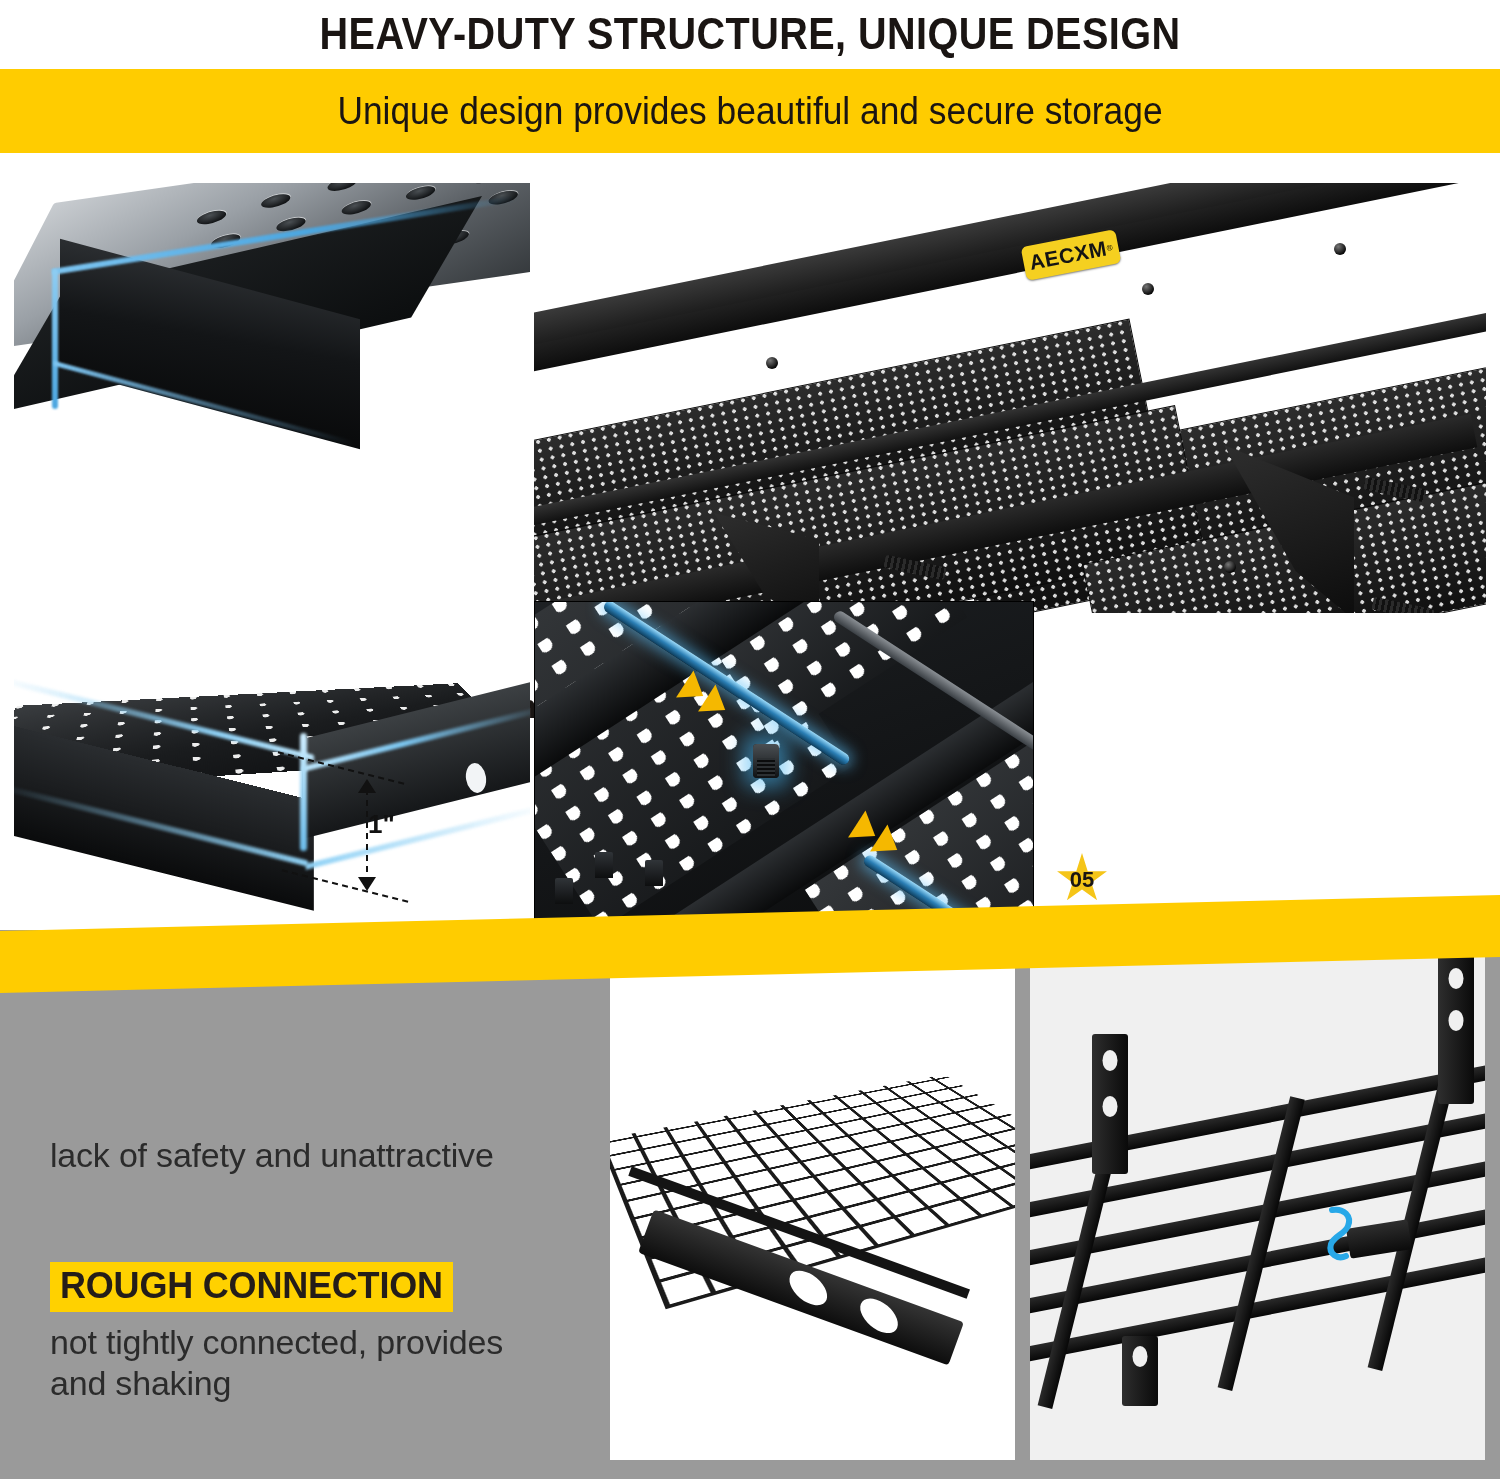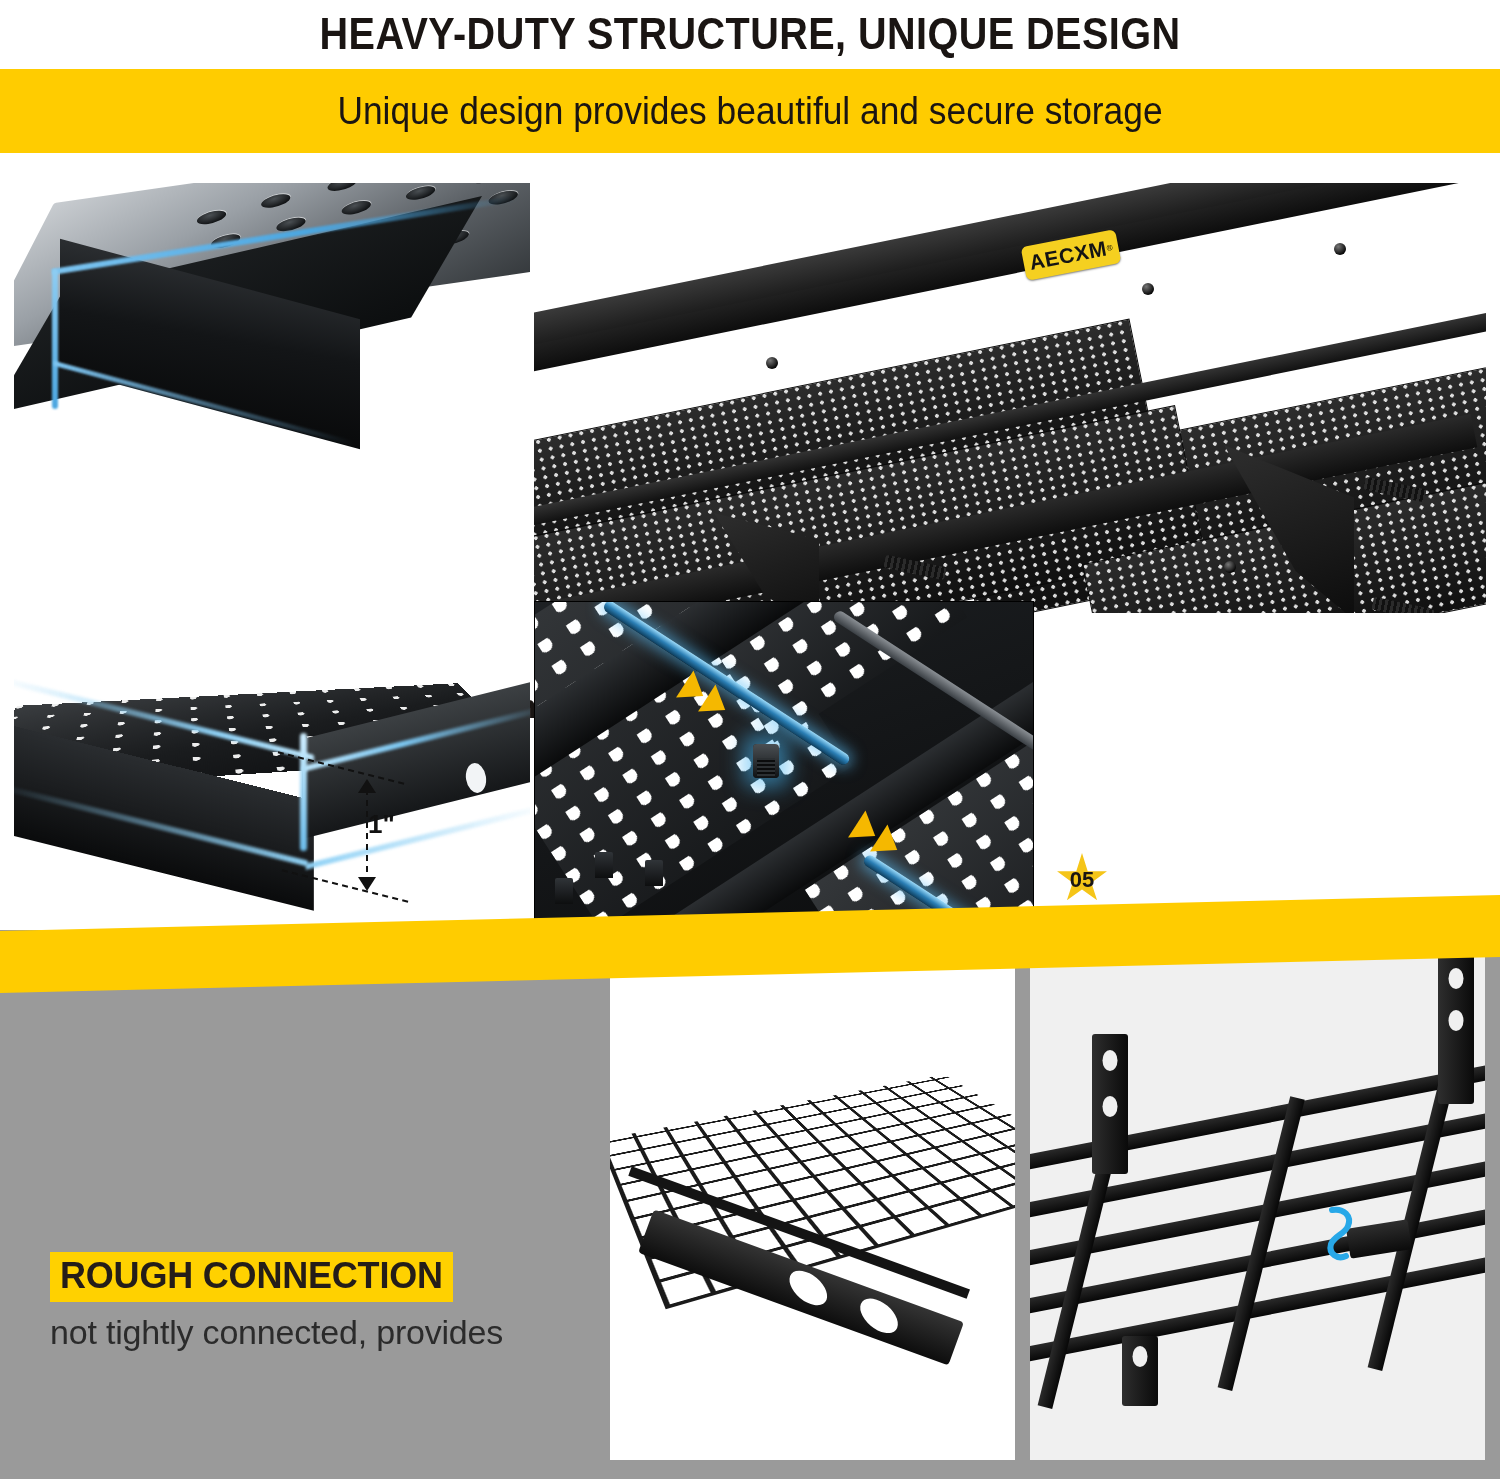--- a/index.html
+++ b/index.html
@@ -328,21 +328,21 @@
   .red-x { position:relative; width:76px; height:76px; flex:none; }
   .red-x::before, .red-x::after {
     content:""; position:absolute; left:50%; top:6px;
     width:19px; height:64px; background:#E01B19; border-radius:2px;
   }
   .red-x::before { transform:translateX(-50%) rotate(45deg); }
   .red-x::after  { transform:translateX(-50%) rotate(-45deg); }
 
   .ob-item { position:absolute; left:50px; }
   .ob-item-1 { top:195px; }
-  .ob-item-2 { top:322px; }
+  .ob-item-2 { top:332px; }
   .ob-head {
     display:inline-block; background:#FFD100; color:#241d19;
     font-size:36px; font-weight:600; padding:3px 10px 5px 10px;
     letter-spacing:-0.2px;
   }
   .ob-sub {
     margin-top:10px; font-size:34px; color:#2b2b2b; font-weight:400;
     line-height:1.22; max-width:560px; letter-spacing:-0.2px;
   }
 
@@ -530,26 +530,28 @@
     </div>
   </div>
 </div>
 
 <div class="divider-yellow"></div>
 
 <div class="bottom-section">
 
 
   <div class="ob-item ob-item-1">
+    <div class="ob-sub">lack of safety and unattractive</div>
   </div>
 
   <div class="ob-item ob-item-2">
     <div class="ob-head">ROUGH CONNECTION</div>
     <div class="ob-sub">
       <div>not tightly connected, provides</div>
+      <div>and shaking</div>
     </div>
   </div>
 
   <div class="photo-mesh">
     <div class="mesh-grid"></div>
     <div class="mesh-edgebar"></div>
     <div class="mesh-frontbar">
       <div class="mesh-hole" style="left:150px;top:8px;"></div>
       <div class="mesh-hole" style="left:226px;top:10px;"></div>
     </div>

